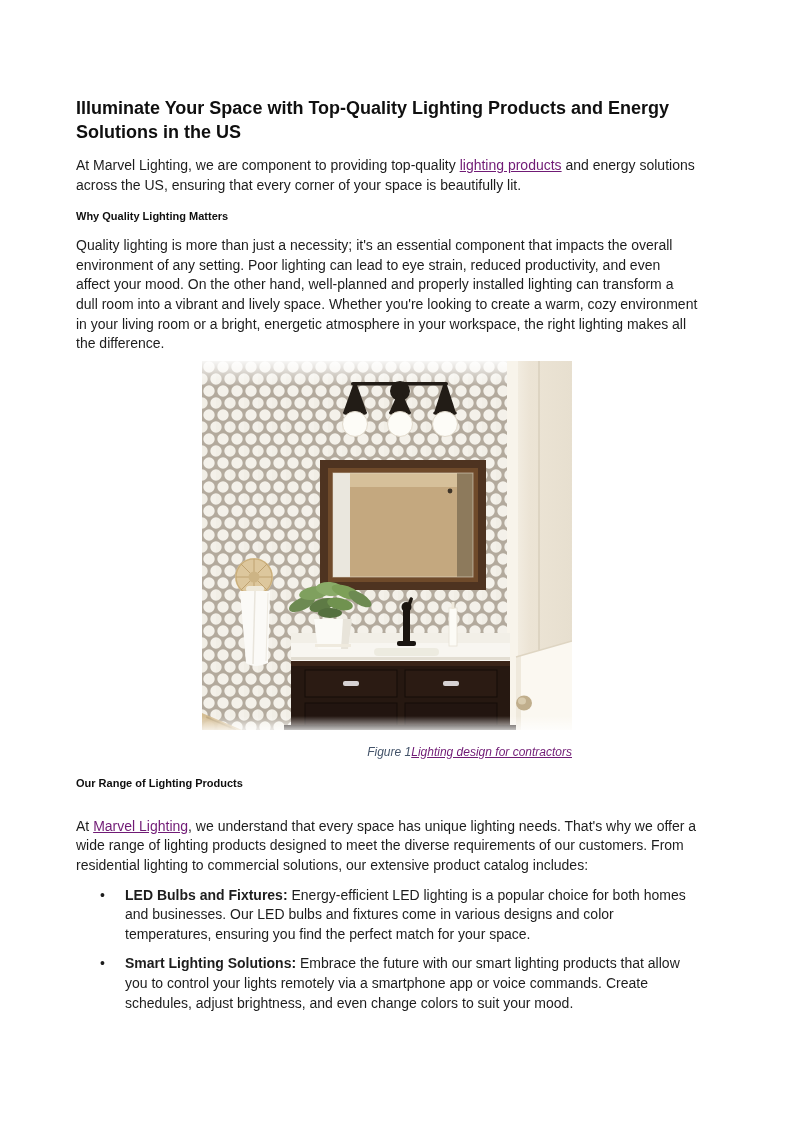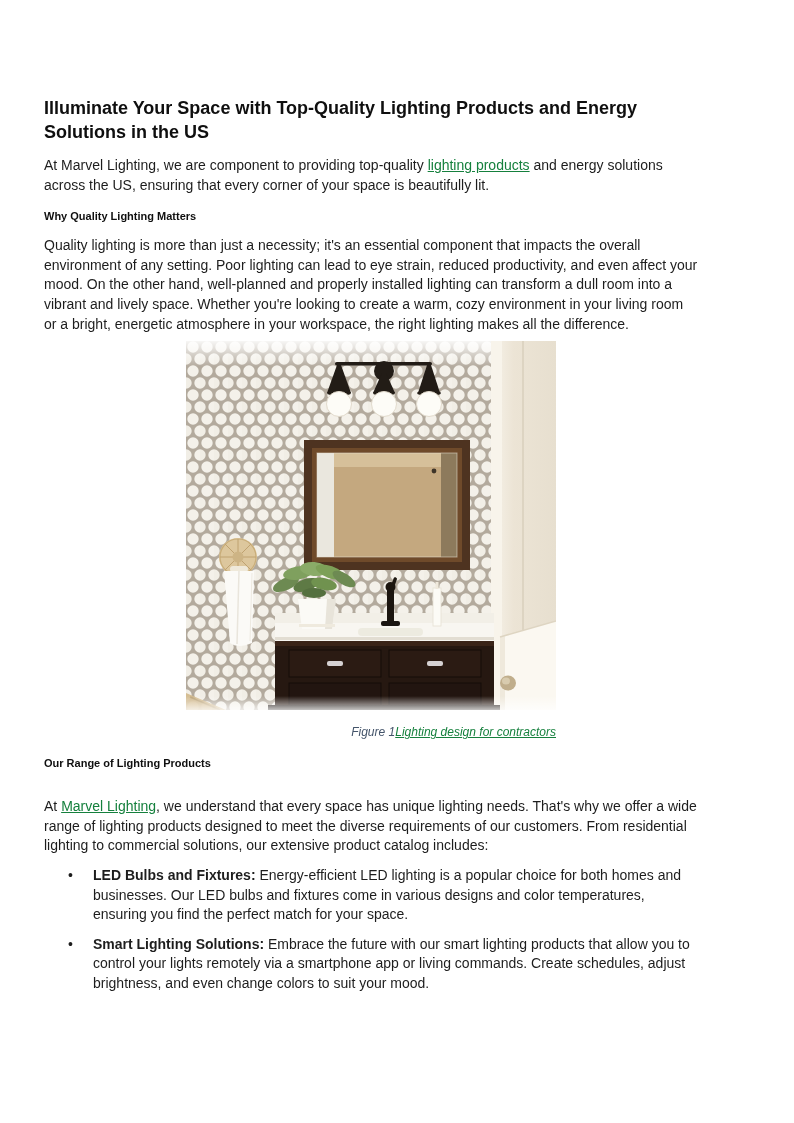--- a/index.html
+++ b/index.html
@@ -1,34 +1,34 @@
 <!DOCTYPE html>
 <html><head>
 <meta charset="utf-8">
 <style>
   html, body { margin:0; padding:0; background:#ffffff; }
   .page {
     position:relative;
     width:794px; height:1080px;
     box-sizing:border-box;
-    padding:97px 96px 0 44px;
+    padding:97px 96px 0 76px;
     background:#ffffff;
     font-family:"Liberation Sans", sans-serif;
     color:#1d1d1d;
     overflow:hidden;
   }
   .doc-title { font-size:18px; font-weight:bold; color:#0f0f0f; line-height:23.5px; margin:0 0 12px 0; }
   .doc-title .t-line { white-space:nowrap; }
   .para { font-size:14px; line-height:19.6px; margin:0; }
   .heading { font-size:11px; font-weight:bold; line-height:20px; color:#0f0f0f; }
   #h-why { margin-top:11px; }
   #p-why { margin-top:10px; }
   #h-range { margin-top:14px; }
   #p-range { margin-top:24px; }
-  .run-link, .run-caplink { color:#15803d; text-decoration:underline; cursor:pointer; }
+  .run-link, .run-caplink { color:#701a75; text-decoration:underline; cursor:pointer; }
   .run-b { font-weight:bold; }
   .figure-wrap { width:370px; margin:7px auto 0 auto; }
   .photo { display:block; width:370px; height:369px; }
   .caption { margin-top:15px; text-align:right; font-size:12px; font-style:italic; color:#44546A; line-height:14px; }
   .bullets { margin-top:0; }
   .bullet-item { position:relative; padding-left:49px; margin-top:10px; font-size:14px; line-height:19.6px; }
   .bullet-dot { position:absolute; left:24px; top:0; font-size:14px; color:#1d1d1d; }
   .bullet-dot::before { content:"\2022"; }
 </style>
 </head>
@@ -191,17 +191,17 @@
 
   <p class="para" id="p-range"><span class="run-plain">At </span><span class="run-link">Marvel Lighting</span><span class="run-plain">, we understand that every space has unique lighting needs. That's why we offer a wide range of lighting products designed to meet the diverse requirements of our customers. From residential lighting to commercial solutions, our extensive product catalog includes:</span></p>
 
   <div class="bullets">
     <div class="bullet-item">
       <span class="bullet-dot"></span>
       <span><span class="run-b">LED Bulbs and Fixtures:</span><span class="run-plain"> Energy-efficient LED lighting is a popular choice for both homes and businesses. Our LED bulbs and fixtures come in various designs and color temperatures, ensuring you find the perfect match for your space.</span></span>
     </div>
     <div class="bullet-item">
       <span class="bullet-dot"></span>
-      <span><span class="run-b">Smart Lighting Solutions:</span><span class="run-plain"> Embrace the future with our smart lighting products that allow you to control your lights remotely via a smartphone app or living commands. Create schedules, adjust brightness, and even change colors to suit your mood.</span></span>
+      <span><span class="run-b">Smart Lighting Solutions:</span><span class="run-plain"> Embrace the future with our smart lighting products that allow you to control your lights remotely via a smartphone app or voice commands. Create schedules, adjust brightness, and even change colors to suit your mood.</span></span>
     </div>
   </div>
 
 </div>
 
 </body></html>

